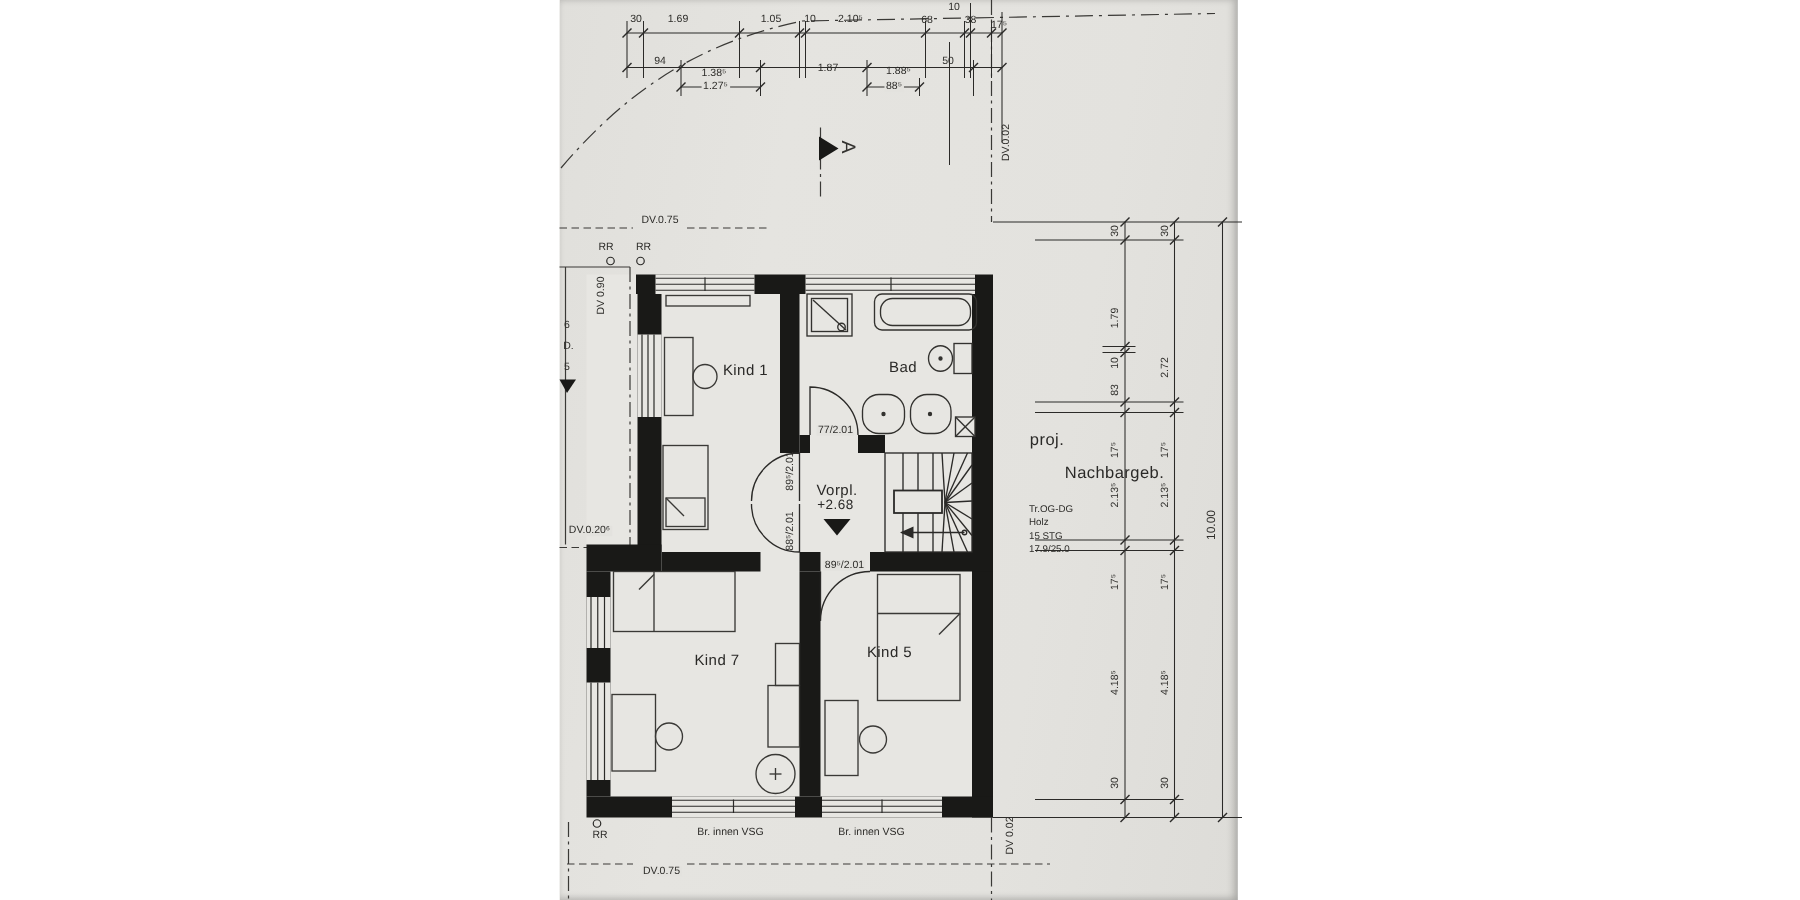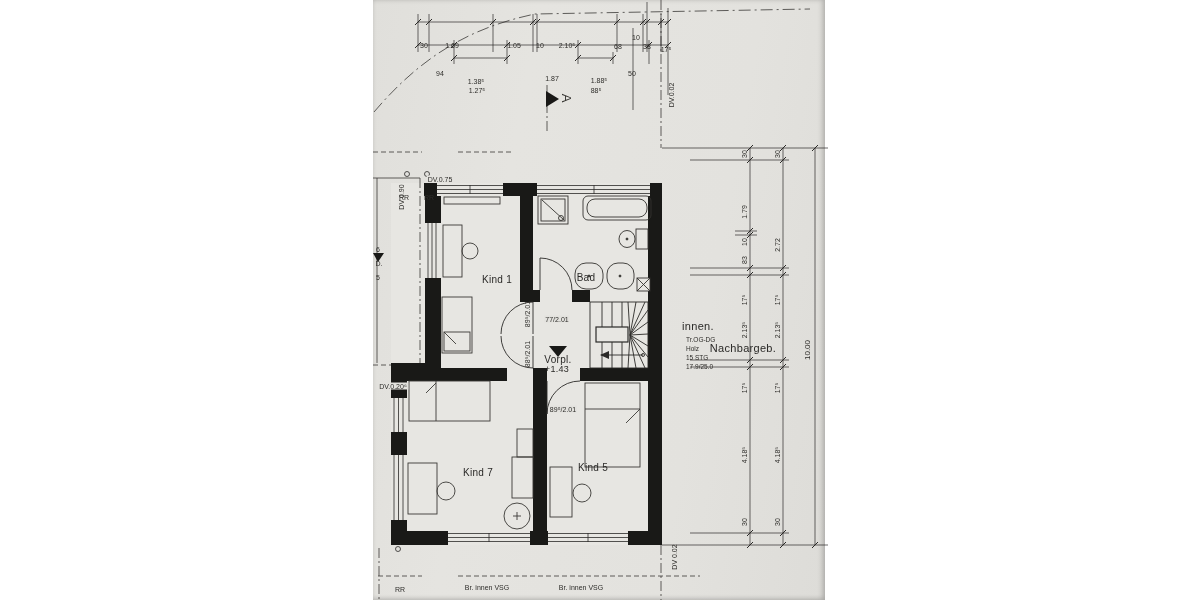--- a/index.html
+++ b/index.html
@@ -2,21 +2,21 @@
 <html><head>
 <meta charset="utf-8">
 <style>
   html,body{margin:0;padding:0;background:#ffffff;}
   #page{position:relative;width:1200px;height:600px;background:#ffffff;overflow:hidden;
         font-family:"Liberation Sans",sans-serif;color:#33322f;}
   #paper{position:absolute;left:373px;top:0;width:452px;height:600px;
          background:linear-gradient(100deg,#e0dfdb 0%,#e5e4e0 30%,#e3e2de 70%,#dddcd8 100%);
          box-shadow:inset -3px 0 5px rgba(0,0,0,.16),inset 0 -2px 4px rgba(0,0,0,.10);}
   svg{position:absolute;left:0;top:0;}
-  .hlab{position:absolute;transform:translate(-50%,-50%);white-space:nowrap;line-height:1;margin-top:32px;}
+  .hlab{position:absolute;transform:translate(-50%,-50%);white-space:nowrap;line-height:1;}
   .vlab{position:absolute;transform:translate(-50%,-50%) rotate(-90deg);white-space:nowrap;line-height:1;}
   .rot90{position:absolute;transform:translate(-50%,-50%) rotate(90deg);white-space:nowrap;line-height:1;}
   .dim{font-size:7px;color:#2e2d2a;}
   .room{font-size:10px;letter-spacing:.3px;color:#2a2927;}
   .small{font-size:7px;color:#2e2d2a;}
   .bg{background:#e3e2de;padding:0 1px;}
   .note{position:absolute;font-size:6.5px;line-height:9px;color:#2e2d2a;}
   .big{font-size:11px;color:#2a2927;letter-spacing:.3px;}
 </style>
 </head>
@@ -262,27 +262,27 @@
       <line x1="780" y1="363" x2="786" y2="357"></line>
         <line x1="780" y1="370" x2="786" y2="364"></line>
       <line x1="780" y1="536" x2="786" y2="530"></line>
         <line x1="780" y1="548" x2="786" y2="542"></line>
       <line x1="812" y1="151" x2="818" y2="145"></line>
         <line x1="812" y1="548" x2="818" y2="542"></line>
     </g>
   </svg>
 
   <div class="hlab room" style="left:497px;top:248px">Kind 1</div>
-  <div class="hlab room" style="left:586px;top:246px">Bad</div>
+  <div class="hlab room" style="left:602px;top:246px">Bad</div>
   <div class="hlab room" style="left:558px;top:328px">Vorpl.</div>
-  <div class="hlab room" style="left:557px;top:337px;font-size:9px">+1.43</div>
+  <div class="hlab room" style="left:557px;top:337px;font-size:9px">+2.68</div>
   <div class="hlab room" style="left:478px;top:441px">Kind 7</div>
   <div class="hlab room" style="left:593px;top:436px">Kind 5</div>
 
-  <div class="hlab big" style="left:698px;top:294px">innen.</div>
+  <div class="hlab big" style="left:698px;top:294px">proj.</div>
   <div class="hlab big" style="left:743px;top:316px">Nachbargeb.</div>
   <div class="note" style="left:686px;top:335px">
     <div>Tr.OG-DG</div>
     <div>Holz</div>
     <div>15 STG</div>
     <div>17.9/25.0</div>
   </div>
 
   <div class="hlab small bg" style="left:557px;top:287px">77/2.01</div>
   <div class="vlab small" style="left:527px;top:314px">89⁵/2.01</div>

